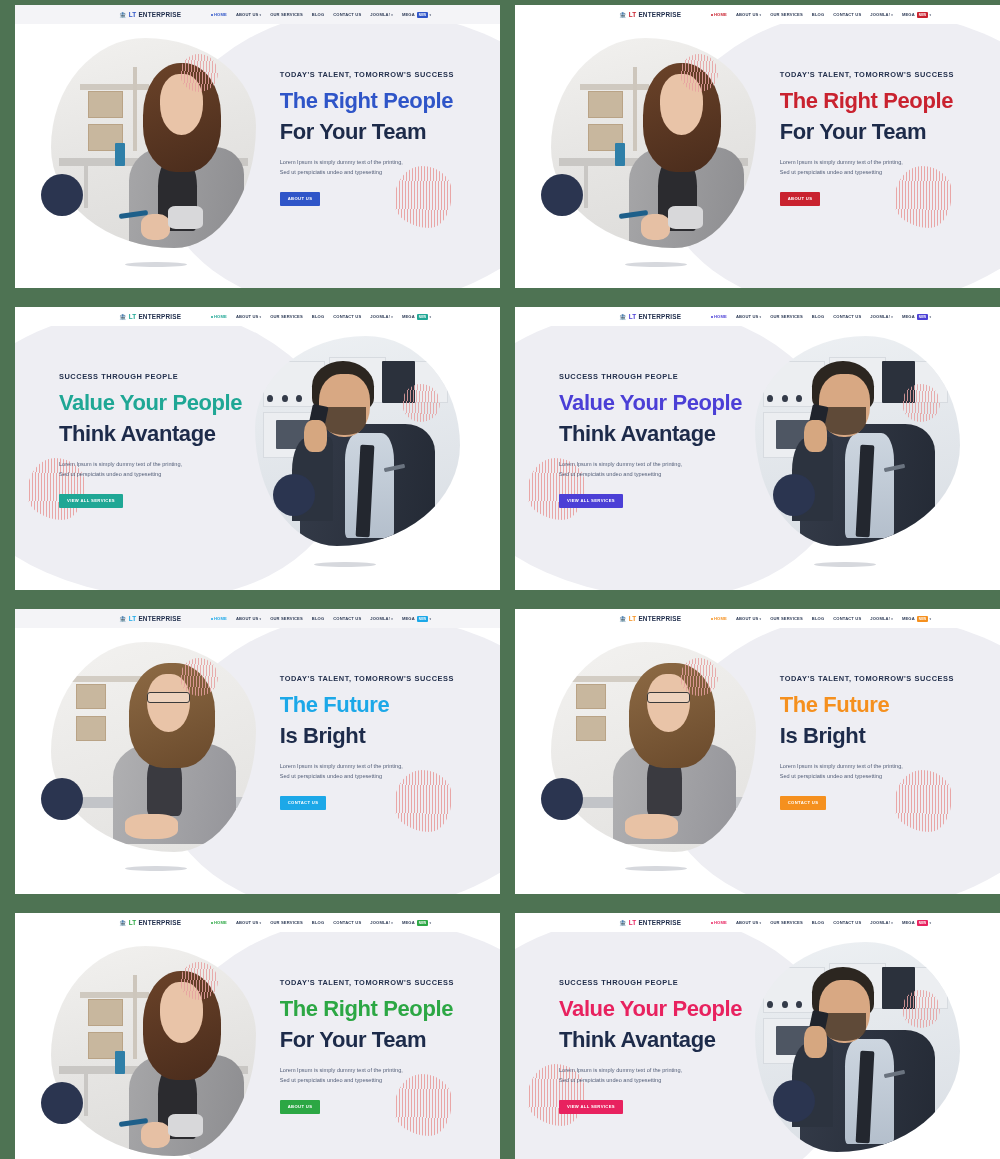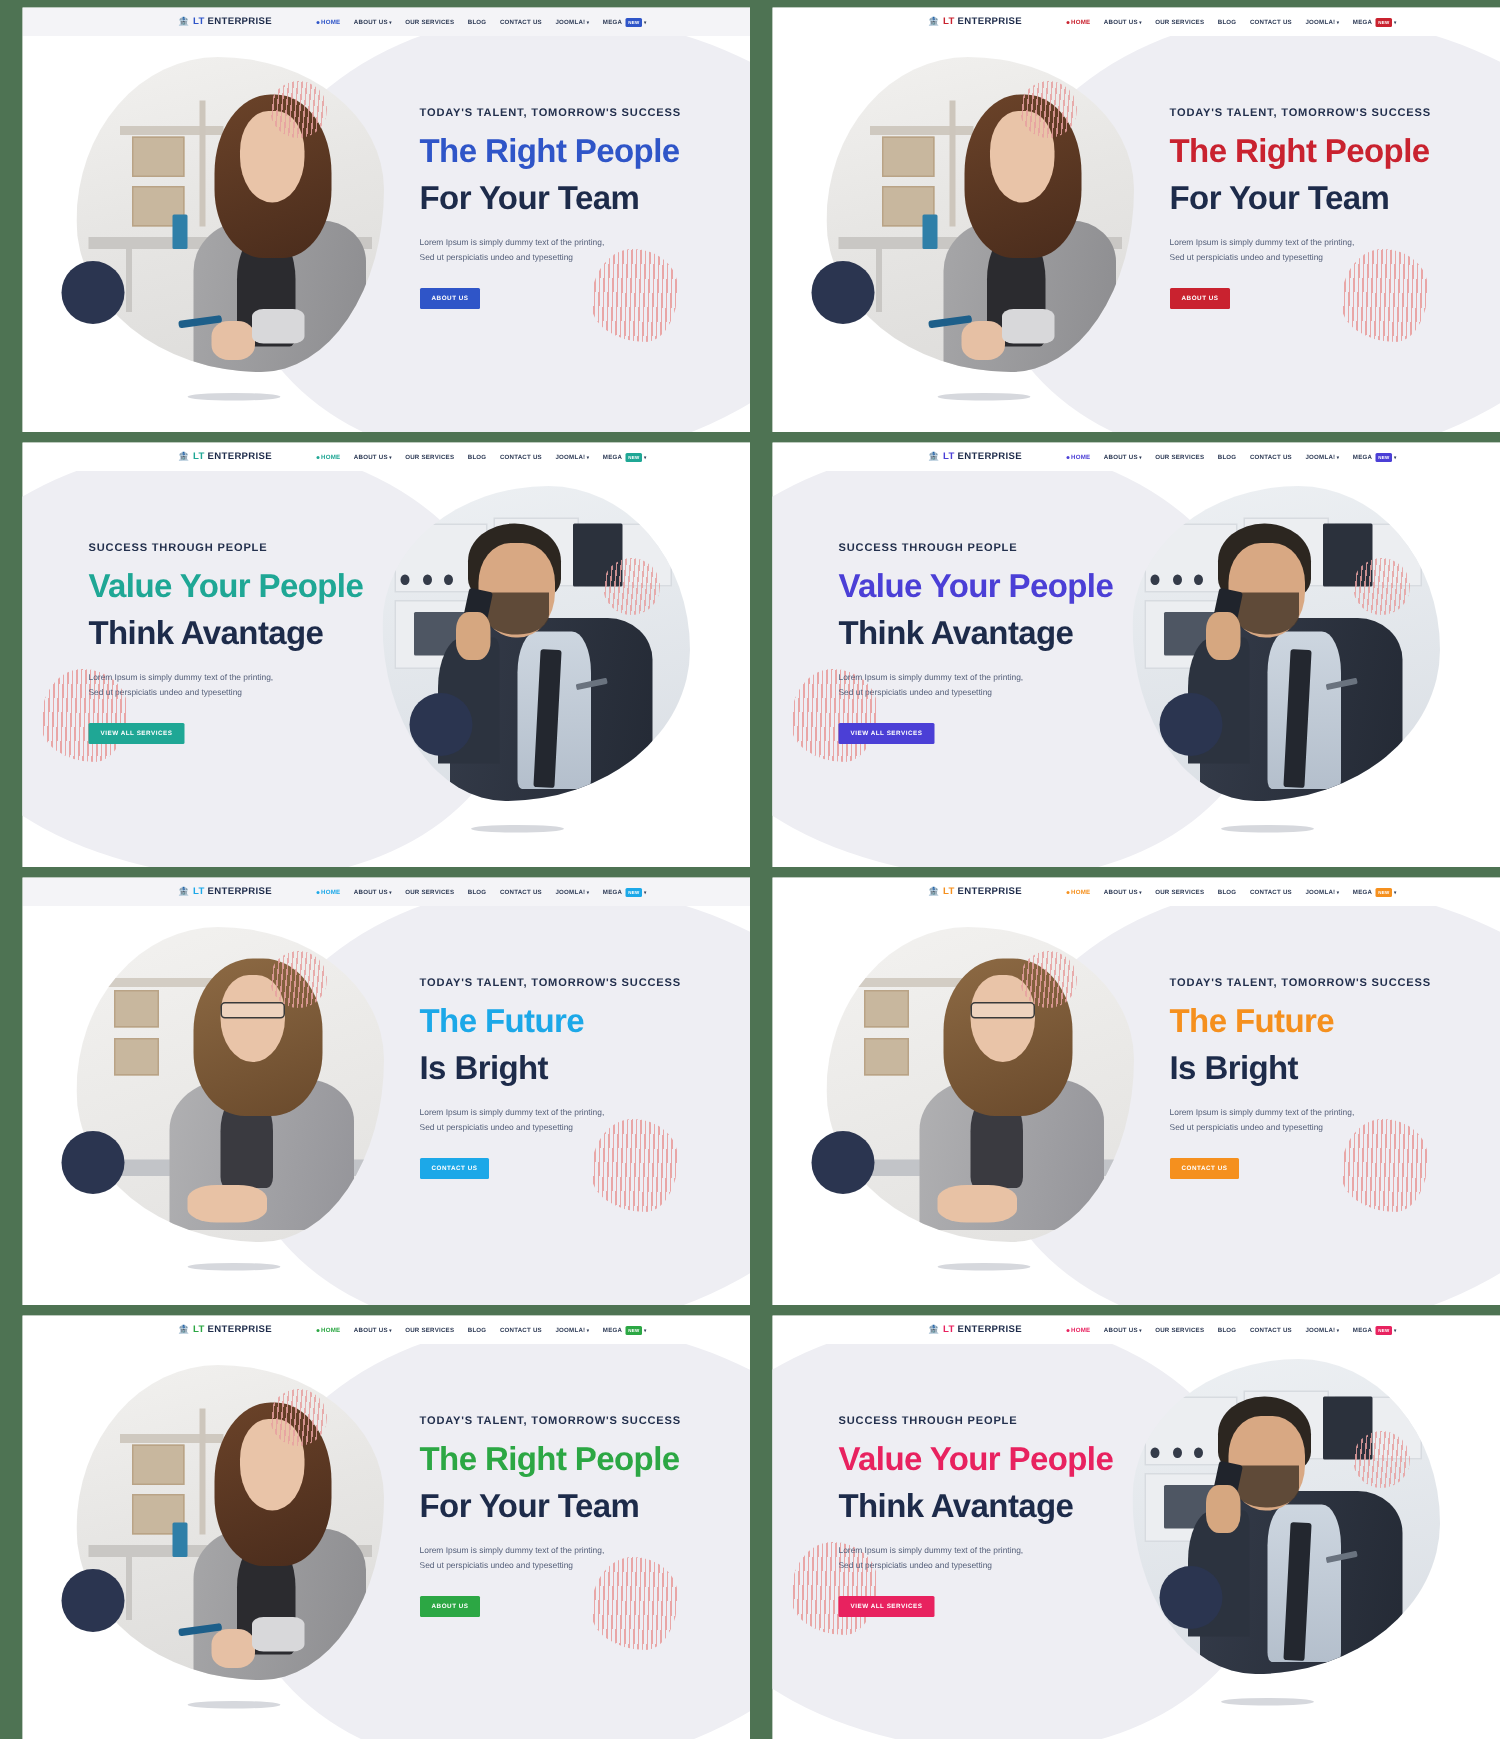--- a/index.html
+++ b/index.html
@@ -9,21 +9,21 @@
     font-family:"Liberation Sans", sans-serif;
     overflow:hidden;
   }
   .grid {
     position:absolute;
     left:15px; top:5px;
     width:970px; height:1149px;
     display:grid;
     grid-template-columns:485px 485px;
     grid-template-rows:283px 283px 285px 285px;
-    gap:7px 15px;
+    gap:19px 15px;
   }
   .panel {
     position:relative;
     background:#ffffff;
     overflow:hidden;
   }
   
   .nav {
     position:relative;
     height:19px;

